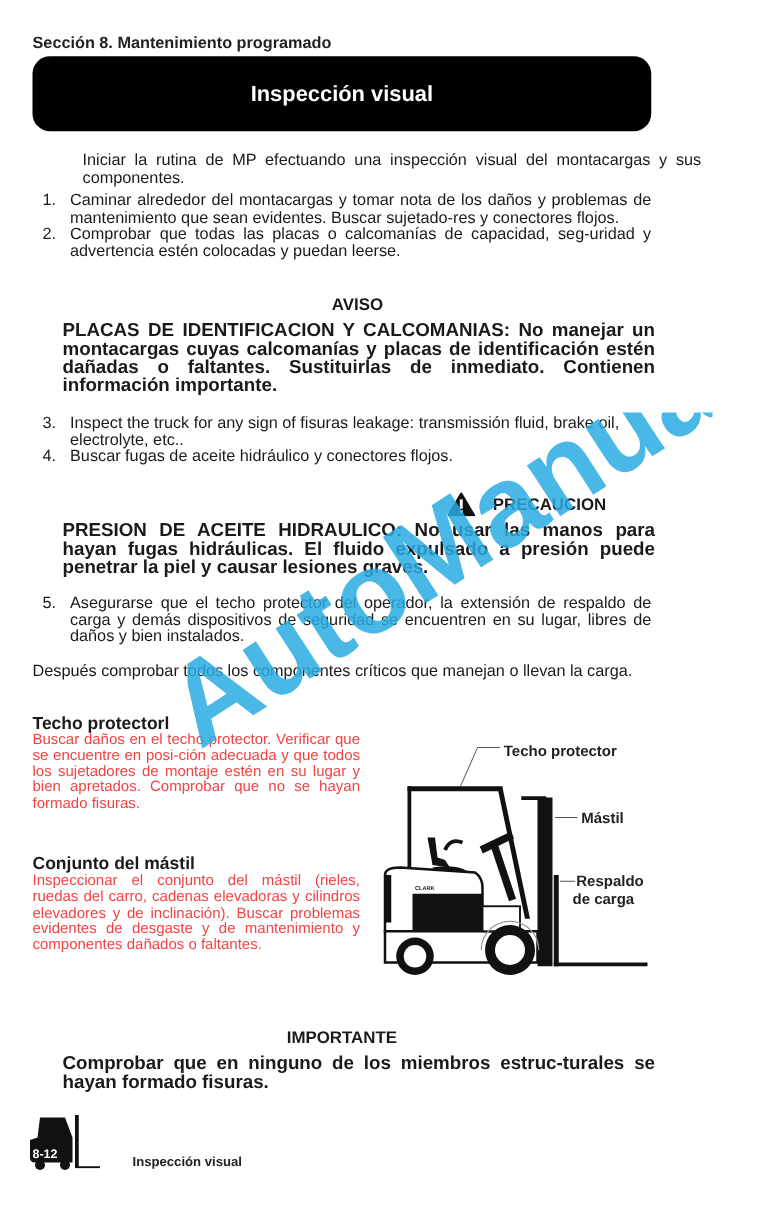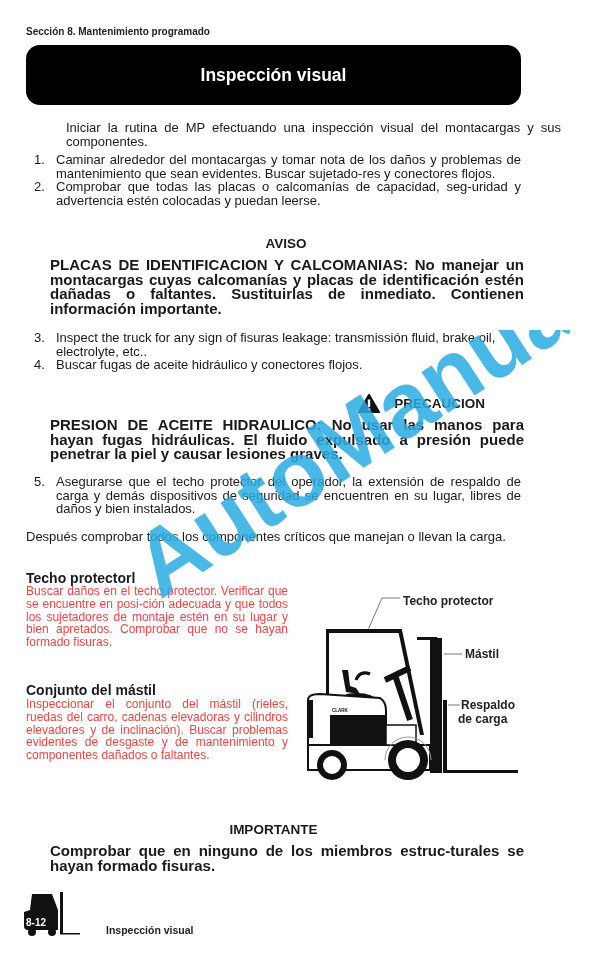--- a/index.html
+++ b/index.html
@@ -1,19 +1,19 @@
 <!DOCTYPE html>
 <html><head>
 <meta charset="utf-8">
 <style>
   html, body { margin:0; padding:0; background:#ffffff; }
   body { width:612px; height:967px; position:relative; overflow:hidden;
          font-family:"Liberation Sans", sans-serif; color:#1a1a1a; }
   .abs { position:absolute; }
-  .section-header { left:26px; top:26px; font-size:10px; font-weight:bold; color:#222; }
+  .section-header { left:26px; top:26px; font-size:13px; font-weight:bold; color:#222; }
   .title-banner { left:26px; top:45px; width:495px; height:60px; background:#000; border-radius:14px;
                   display:flex; align-items:center; justify-content:center; }
   .title-banner span { color:#fff; font-size:17.5px; font-weight:bold; }
   .para { font-size:13px; line-height:13.5px; text-align:justify; }
   .intro { left:26px; top:121px; width:495px;margin-left:40px; }
   .list-item { display:flex; font-size:13px; line-height:13.5px; }
   .list-item .num { width:22px; flex:0 0 22px; text-align:left; }
   .list-item .txt { flex:1; text-align:justify; }
   .list1 { left:34px; top:153px; width:487px; }
   .notice-heading { font-size:13.5px; font-weight:bold; text-align:center; }

